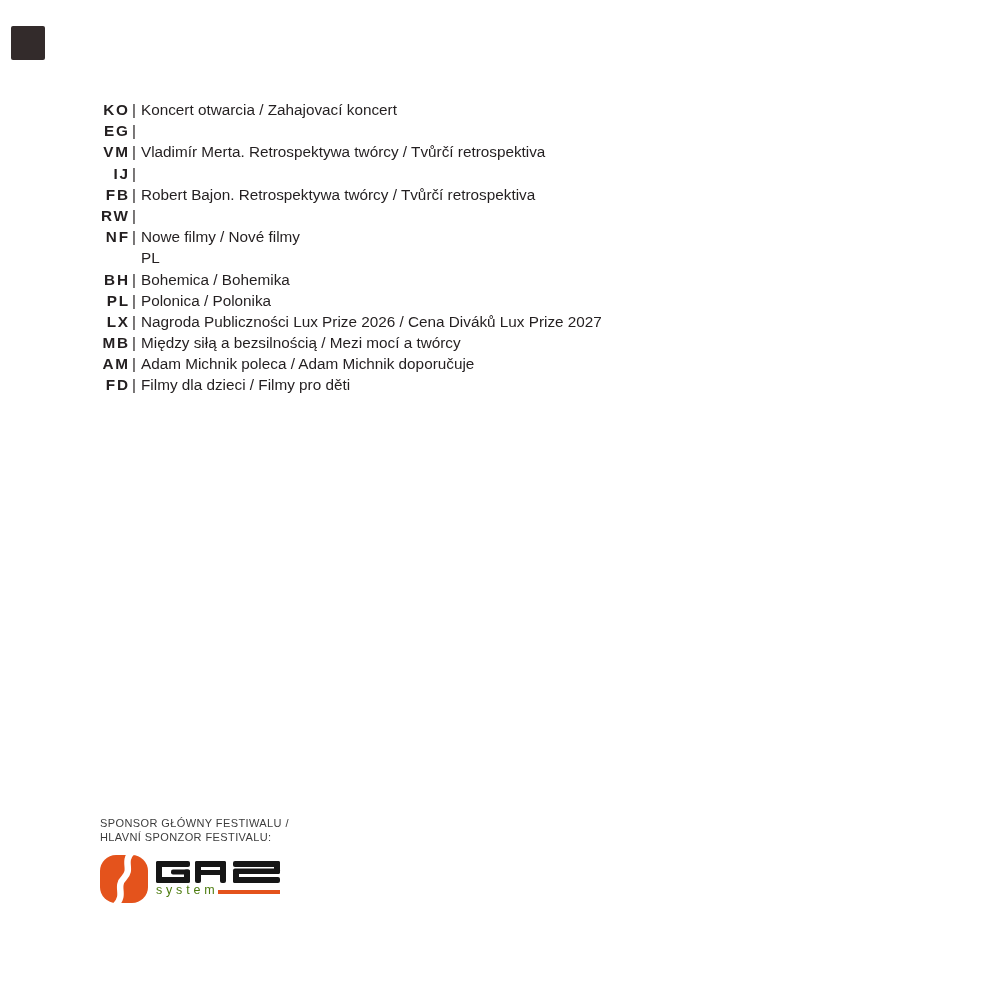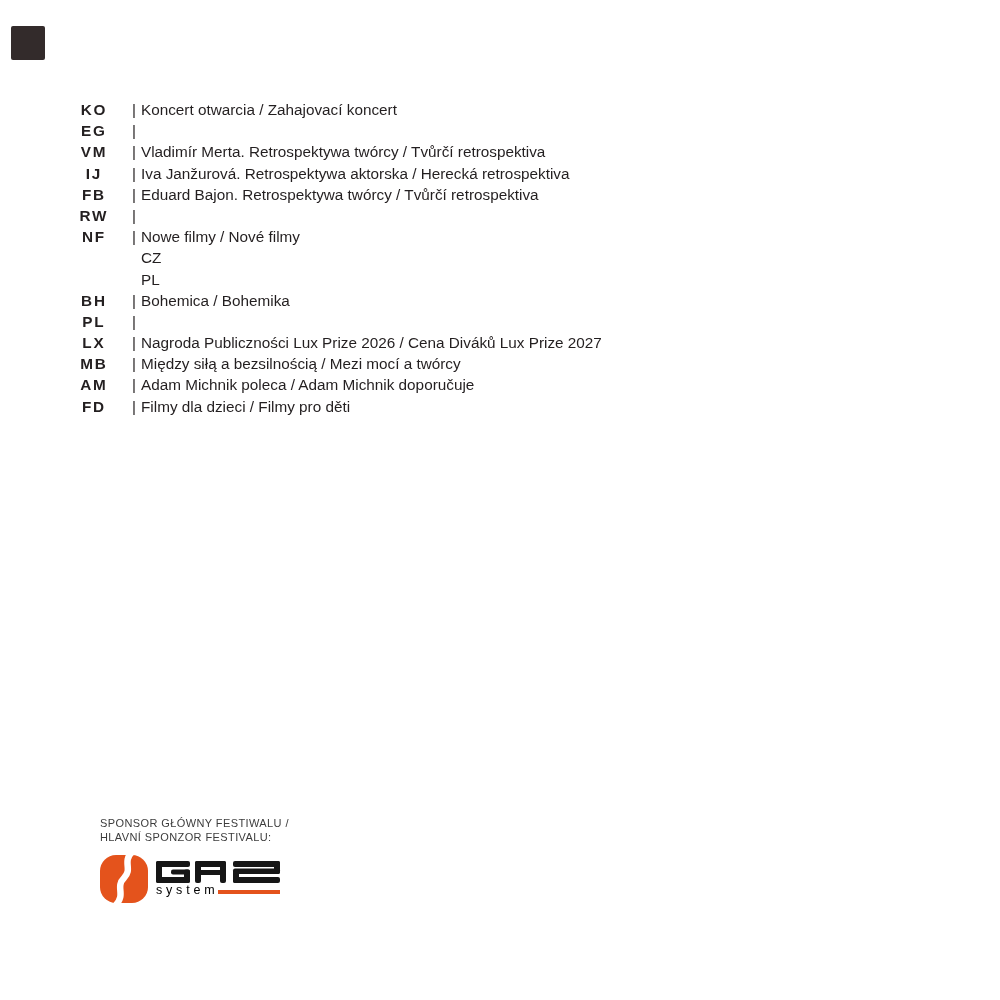--- a/index.html
+++ b/index.html
@@ -13,33 +13,33 @@
   }
   .legend{
     position:absolute;left:58px;top:99px;
     font-size:15.3px;color:#231f20;
   }
   .lrow{
     display:grid;grid-template-columns:70px 12px auto;
     height:21.2px;line-height:21.2px;white-space:pre;
   }
   .lcode{
-    text-align:center;font-weight:bold;letter-spacing:1.8px;margin-right:-1.8px;
+    text-align:right;font-weight:bold;letter-spacing:1.8px;margin-right:-1.8px;
   }
   .lsep{text-align:center;font-weight:400;color:#2b2728;}
   .ldesc{padding-left:1px;}
   .sponsor{
     position:absolute;left:100px;top:816px;
     font-size:11px;line-height:14px;letter-spacing:0.4px;color:#3c3c3c;
   }
   .logo{position:absolute;left:98px;top:853px;width:190px;height:52px;}
   .logo svg{position:absolute;left:0;top:0;}
   .logo-system{
     position:absolute;left:58px;top:30px;
-    font-size:12.5px;line-height:14px;letter-spacing:3.8px;color:#000000;
+    font-size:12.5px;line-height:14px;letter-spacing:3.8px;color:#4d7c0f;
   }
   .logo-line{
     position:absolute;left:120px;top:37px;width:62px;height:4px;background:#e4531c;
   }
 </style>
 </head>
 <body>
 
 <div class="corner-mark"></div>
 
@@ -57,62 +57,57 @@
 
   <div class="lrow">
     <span class="lcode">VM</span>
     <span class="lsep">|</span>
     <span class="ldesc">Vladimír Merta. Retrospektywa twórcy / Tvůrčí retrospektiva</span>
   </div>
 
   <div class="lrow">
     <span class="lcode">IJ</span>
     <span class="lsep">|</span>
-    <span class="ldesc">Iva Janžurová. Retrospektywa aktorska / Herecká retrospektiva</span>
   </div>
 
   <div class="lrow">
     <span class="lcode">FB</span>
     <span class="lsep">|</span>
-    <span class="ldesc">Eduard Bajon. Retrospektywa twórcy / Tvůrčí retrospektiva</span>
+    <span class="ldesc">Robert Bajon. Retrospektywa twórcy / Tvůrčí retrospektiva</span>
   </div>
 
   <div class="lrow">
     <span class="lcode">RW</span>
     <span class="lsep">|</span>
   </div>
 
   <div class="lrow">
     <span class="lcode">NF</span>
     <span class="lsep">|</span>
     <span class="ldesc">Nowe filmy / Nové filmy</span>
   </div>
 
-  <div class="lrow">
-    <span class="lcode"></span>
-    <span class="lsep"></span>
-    <span class="ldesc">CZ</span>
-  </div>
 
 
   <div class="lrow">
     <span class="lcode"></span>
     <span class="lsep"></span>
     <span class="ldesc">PL</span>
   </div>
 
   <div class="lrow">
     <span class="lcode">BH</span>
     <span class="lsep">|</span>
     <span class="ldesc">Bohemica / Bohemika</span>
   </div>
 
   <div class="lrow">
     <span class="lcode">PL</span>
     <span class="lsep">|</span>
+    <span class="ldesc">Polonica / Polonika</span>
   </div>
 
   <div class="lrow">
     <span class="lcode">LX</span>
     <span class="lsep">|</span>
     <span class="ldesc">Nagroda Publiczności Lux Prize 2026 / Cena Diváků Lux Prize 2027</span>
   </div>
 
   <div class="lrow">
     <span class="lcode">MB</span>

